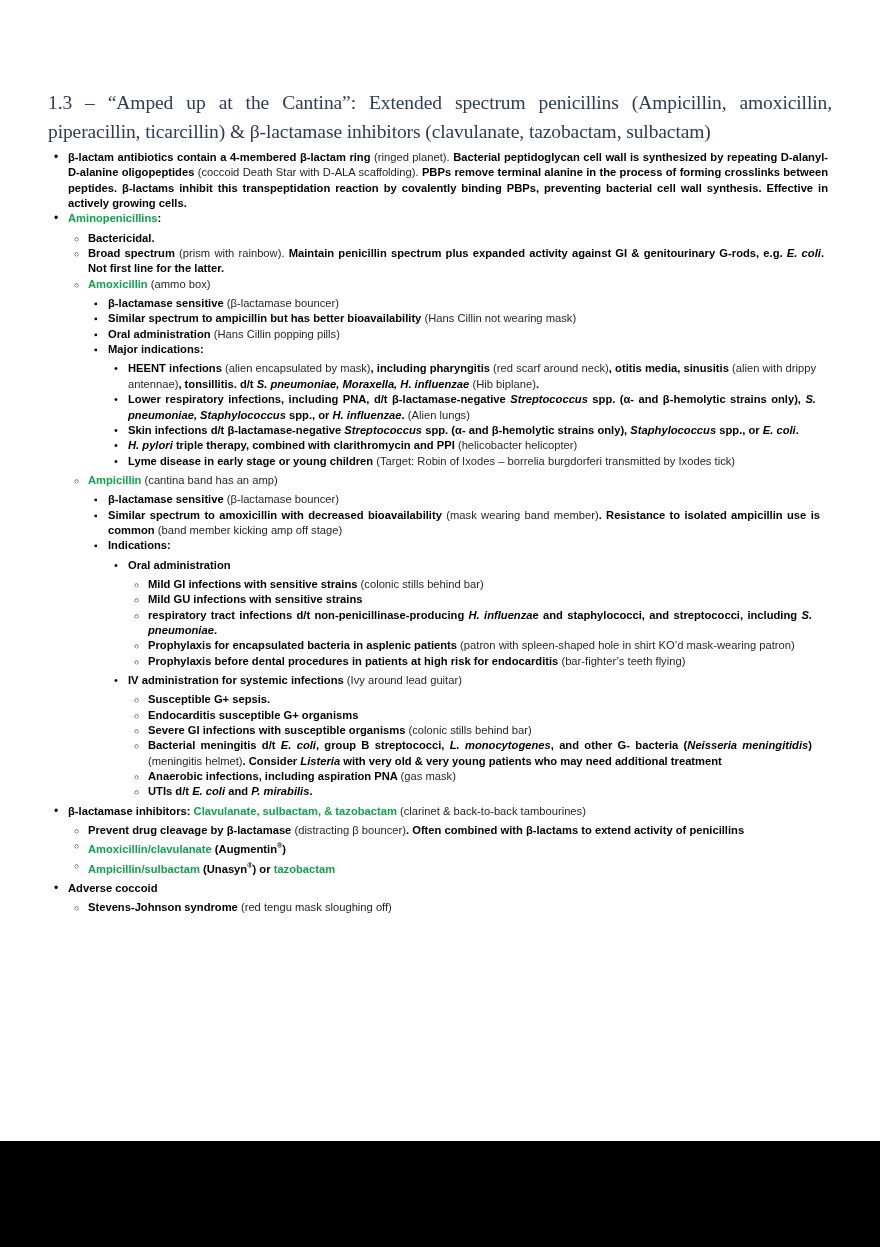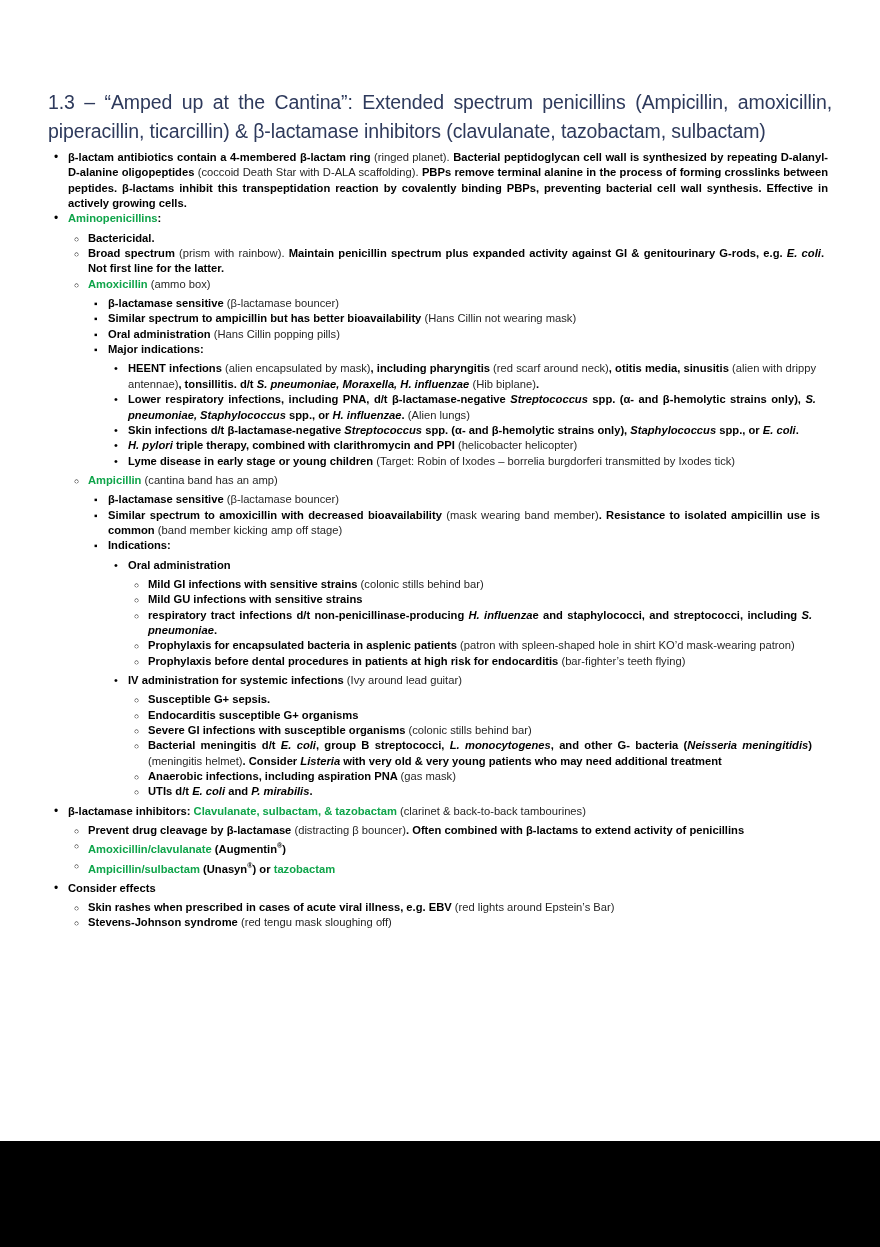--- a/index.html
+++ b/index.html
@@ -29,21 +29,21 @@
     left: 0;
     top: 1141px;
     width: 880px;
     height: 106px;
     background: #000000;
   }
 
   h1#doc-title {
     margin: 0 0 4px 0;
     padding: 0;
-    font-family: Liberation Sans, sans-serif;
+    font-family: Liberation Serif, serif;
     font-size: 19.5px;
     line-height: 29px;
     font-weight: 400;
     color: #2E3A5C;
     text-align: justify;
     text-justify: inter-word;
     letter-spacing: -0.1px;
   }
 
   ul.lvl {
@@ -135,21 +135,20 @@
                         <li class="item"><span class="bullet bul-circle"></span><span class="b">UTIs d/t </span><span class="bi">E. coli </span><span class="b">and </span><span class="bi">P. mirabilis</span><span class="b">.</span></li>
                       </ul></li>
                   </ul></li>
               </ul></li>
           </ul></li>
         <li class="item"><span class="bullet bul-disc"></span><span class="b">β-lactamase inhibitors: </span><span class="g">Clavulanate, sulbactam, &amp; tazobactam </span><span class="n">(clarinet &amp; back-to-back tambourines)</span><ul class="lvl l2">
             <li class="item"><span class="bullet bul-circle"></span><span class="b">Prevent drug cleavage by β-lactamase </span><span class="n">(distracting β bouncer)</span><span class="b">. Often combined with β-lactams to extend activity of penicillins</span></li>
             <li class="item"><span class="bullet bul-circle"></span><span class="g">Amoxicillin/clavulanate </span><span class="b">(Augmentin</span><span class="b sup">®</span><span class="b">)</span></li>
             <li class="item"><span class="bullet bul-circle"></span><span class="g">Ampicillin/sulbactam </span><span class="b">(Unasyn</span><span class="b sup">®</span><span class="b">) or </span><span class="g">tazobactam</span></li>
           </ul></li>
-        <li class="item"><span class="bullet bul-disc"></span><span class="b">Consider effects</span><ul class="lvl l2">
-            <li class="item"><span class="bullet bul-circle"></span><span class="b">Skin rashes when prescribed in cases of acute viral illness, e.g. EBV </span><span class="n">(red lights around Epstein’s Bar)</span></li>
+        <li class="item"><span class="bullet bul-disc"></span><span class="b">Adverse coccoid</span><ul class="lvl l2">
             <li class="item"><span class="bullet bul-circle"></span><span class="b">Stevens-Johnson syndrome </span><span class="n">(red tengu mask sloughing off)</span></li>
           </ul></li>
       </ul>
     </div>
 </div>
 
 <div id="bottom-bar"></div>
 
 </body></html>

